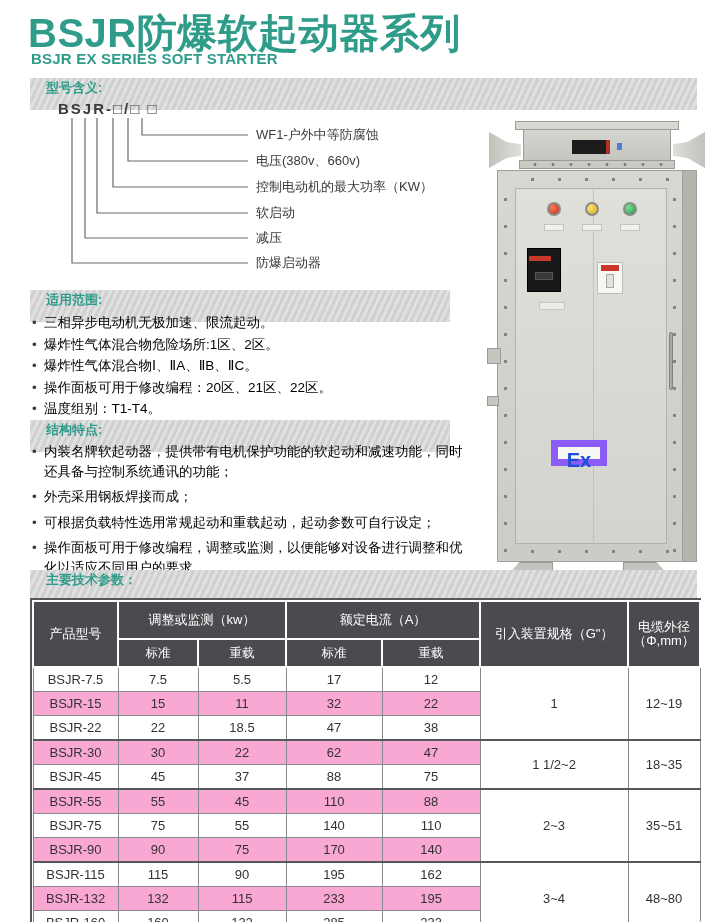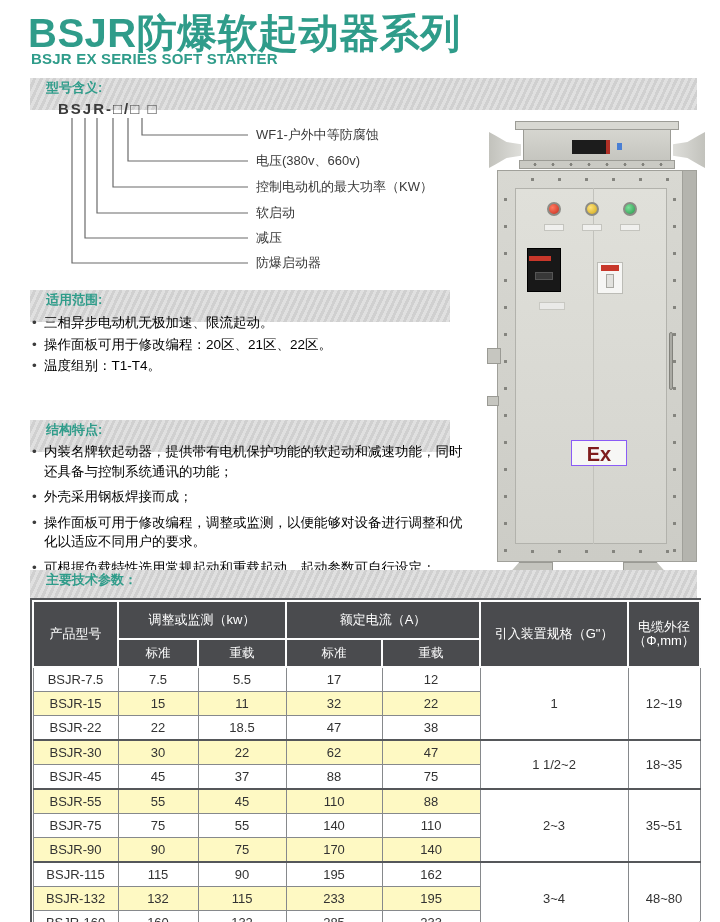--- a/index.html
+++ b/index.html
@@ -59,21 +59,21 @@
     background:#4a4b4e; color:#fff; font-weight:normal;
     border:2px solid #fdfdfd; text-align:center; vertical-align:middle;
   }
   table.params thead tr.h1 th { height:34px; font-size:13px; }
   table.params thead tr.h2 th { height:24px; font-size:12.5px; }
   th.small-head { font-size:12px; line-height:14px; }
   table.params td {
     border:1px solid #86898c; text-align:center; vertical-align:middle;
     height:23px; padding:0;
   }
-  tr.alt { background:#fef9c3; }
+  tr.alt { background:#f9a8d4; }
   tr.group-start td { border-top:2px solid #55575a; }
   td.merged-cell { background:#fff; }
   
   .photo { position:absolute; left:475px; top:96px; width:245px; height:500px; }
   .photo * { position:absolute; box-sizing:border-box; }
   .top-lid   { left:40px;  top:25px; width:164px; height:9px;  background:#d8d8d2; border:1px solid #9c9c96; }
   .top-box   { left:48px;  top:33px; width:148px; height:38px; background:linear-gradient(180deg,#d6d6d0,#c2c2bc); border:1px solid #9c9c96; }
   .top-flange{ left:44px;  top:64px; width:156px; height:9px;  background:#cacac4; border:1px solid #9c9c96;
                background-image:radial-gradient(circle,#82827c 1.2px,rgba(0,0,0,0) 1.8px); background-size:18px 9px; background-position:6px 50%; background-repeat:repeat-x;}
   .nameplate { left:97px;  top:44px; width:38px; height:14px; background:#1c1c1c; border-right:4px solid #b03026; }
@@ -103,22 +103,22 @@
   .breaker { left:52px; top:152px; width:34px; height:44px; background:#181818; border:1px solid #000; }
   .breaker-stripe { left:54px; top:160px; width:22px; height:5px; background:#c8372a; }
   .breaker-toggle { left:60px; top:176px; width:18px; height:8px; background:#383838; border:1px solid #555; }
   .mini-label { left:64px; top:206px; width:26px; height:8px; background:#eaeae8; border:1px solid #c8c8c2; }
   .switch-box { left:122px; top:166px; width:26px; height:32px; background:#f6f6f4; border:1px solid #bcbcb6; }
   .switch-red { left:126px; top:169px; width:18px; height:6px; background:#c8372a; }
   .switch-knob{ left:131px; top:178px; width:8px; height:14px; background:#e2e2de; border:1px solid #a8a8a2; }
   .handle { left:194px; top:236px; width:4px; height:58px; background:#aaaaa4; border:1px solid #82827c; border-radius:2px; }
   .hinge1 { left:12px; top:252px; width:14px; height:16px; background:#c6c6c0; border:1px solid #9a9a94; }
   .hinge2 { left:12px; top:300px; width:12px; height:10px; background:#c6c6c0; border:1px solid #9a9a94; }
-  .ex-plate { left:96px; top:344px; width:56px; height:26px; background:#f7f7f5; border:1px solid #8b5cf6;
-              text-align:center; line-height:26px; font-size:20px; font-weight:bold; color:#7f1d1d; }
+  .ex-plate { left:76px; top:344px; width:56px; height:26px; background:#f7f7f5; border:7px solid #8b5cf6;
+              text-align:center; line-height:26px; font-size:20px; font-weight:bold; color:#1d4ed8; }
   .foot-left  { left:30px;  top:466px; width:48px; height:16px; background:#c4c4be; border:1px solid #9a9a94;
                 clip-path:polygon(0 100%,30% 0,100% 0,100% 70%,85% 70%,85% 100%); }
   .foot-right { left:148px; top:466px; width:48px; height:16px; background:#c4c4be; border:1px solid #9a9a94;
                 clip-path:polygon(100% 100%,70% 0,0 0,0 70%,15% 70%,15% 100%); }
 </style>
 </head>
 <body>
 
 <div class="page">
 
@@ -180,30 +180,32 @@
     <div class="hinge1"></div>
     <div class="hinge2"></div>
     <div class="ex-plate">Ex</div>
     <div class="foot-left"></div>
     <div class="foot-right"></div>
   </div>
 
   <div class="section-bar bar-app">适用范围:</div>
   <ul class="bullets bullets-app">
     <li>三相异步电动机无极加速、限流起动。</li>
+    <li>爆炸性气体混合物危险场所:1区、2区。</li>
+    <li>爆炸性气体混合物Ⅰ、ⅡA、ⅡB、ⅡC。</li>
     <li>操作面板可用于修改编程：20区、21区、22区。</li>
     <li>温度组别：T1-T4。</li>
   </ul>
 
   <div class="section-bar bar-feat">结构特点:</div>
   <ul class="bullets bullets-feat">
     <li>内装名牌软起动器，提供带有电机保护功能的软起动和减速功能，同时还具备与控制系统通讯的功能；</li>
     <li>外壳采用钢板焊接而成；</li>
+    <li>可根据负载特性选用常规起动和重载起动，起动参数可自行设定；</li>
     <li>操作面板可用于修改编程，调整或监测，以便能够对设备进行调整和优化以适应不同用户的要求。</li>
-    <li>可根据负载特性选用常规起动和重载起动，起动参数可自行设定；</li>
   </ul>
 
   <div class="section-bar bar-param">主要技术参数：</div>
 
   <div class="table-wrap">
     <table class="params">
       <colgroup>
         <col style="width:85px">
           <col style="width:80px">
           <col style="width:88px">

